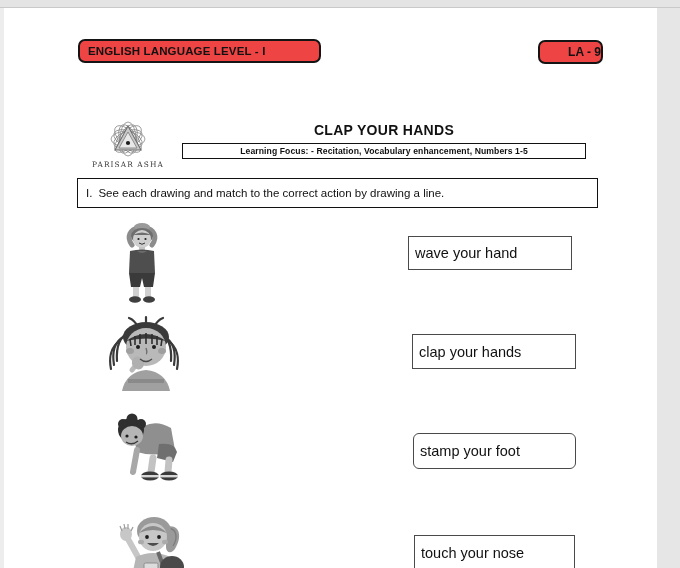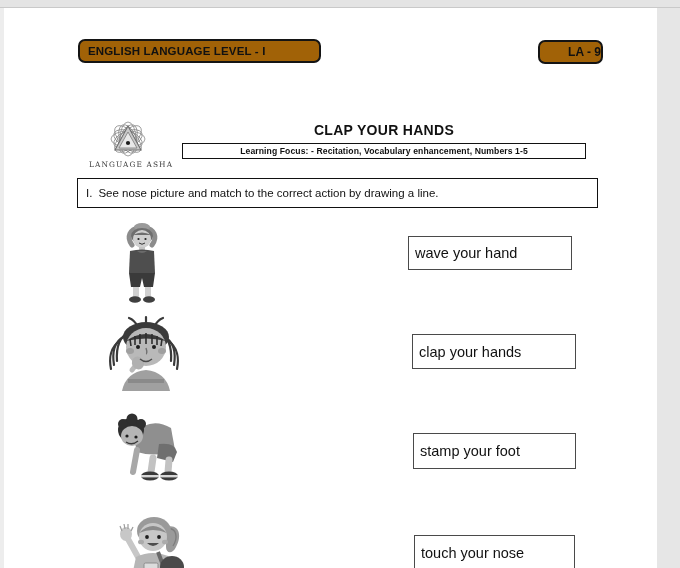--- a/index.html
+++ b/index.html
@@ -49,21 +49,21 @@
     background: #ffffff;
     overflow: hidden;
   }
 
   
   .title-pill {
     position: absolute;
     box-sizing: border-box;
     border: 2px solid #141414;
     border-radius: 7px;
-    background: #a16207;
+    background: #ef4444;
     display: flex;
     align-items: center;
     justify-content: center;
     font-weight: bold;
     color: #111;
   }
   #course-pill {
     left: 74px; top: 31px;
     width: 243px; height: 24px;
     font-size: 11.5px;
@@ -168,21 +168,21 @@
     border: 1.4px solid #4a4a4a;
     background: #fff;
     display: flex;
     align-items: center;
     padding-left: 6px;
     font-size: 14.5px;
     color: #111;
   }
   #ans-0 { left: 404px; top: 228px; width: 164px; height: 34px; }
   #ans-1 { left: 408px; top: 326px; width: 164px; height: 35px; }
-  #ans-2 { left: 409px; top: 425px; width: 163px; height: 36px; }
+  #ans-2 { left: 409px; top: 425px; width: 163px; height: 36px; border-radius: 6px; }
   #ans-3 { left: 410px; top: 527px; width: 161px; height: 36px; }
 
   .figure {
     position: absolute;
   }
   #fig-0 { left: 108px; top: 213px; width: 60px; height: 82px; }
   #fig-1 { left: 98px;  top: 307px; width: 88px; height: 76px; }
   #fig-2 { left: 103px; top: 398px; width: 82px; height: 78px; }
   #fig-3 { left: 106px; top: 505px; width: 80px; height: 63px; }
   .figure svg { display: block; width: 100%; height: 100%; }
@@ -220,32 +220,32 @@
           <ellipse cx="39" cy="20" rx="8" ry="15" transform="rotate(67 39 20)"></ellipse>
           <ellipse cx="39" cy="20" rx="8" ry="15" transform="rotate(-67 39 20)"></ellipse>
         </g>
 
         <polygon points="39,7 52,31 26,31" fill="#c9c9c9" stroke="#6f6f6f" stroke-width="1.1"></polygon>
 
         <polygon points="39,13 48,29 30,29" fill="#e8e8e8" stroke="#7a7a7a" stroke-width="0.8"></polygon>
 
         <circle cx="39" cy="24" r="2.1" fill="#1c1c1c"></circle>
       </svg>
-      <div id="logo-text">LANGUAGE ASHA</div>
+      <div id="logo-text">PARISAR ASHA</div>
     </div>
 
     <div id="lesson-title">CLAP YOUR HANDS</div>
 
     <div id="focus-box">
       <span>Learning Focus: - Recitation, Vocabulary enhancement, Numbers 1-5</span>
     </div>
 
     <div id="instruction-box">
       <span class="num">I.</span>
-      <span>See nose picture and match to the correct action by drawing a line.</span>
+      <span>See each drawing and match to the correct action by drawing a line.</span>
     </div>
 
     <div class="figure" id="fig-0">
       <svg viewBox="0 0 60 82">
 
         <path d="M20 24 C14 16 18 8 27 7" stroke="#8c8c8c" stroke-width="5" fill="none" stroke-linecap="round"></path>
         <path d="M40 24 C46 16 42 8 33 7" stroke="#8c8c8c" stroke-width="5" fill="none" stroke-linecap="round"></path>
 
         <ellipse cx="30" cy="6" rx="8" ry="4" fill="#9a9a9a"></ellipse>
 

